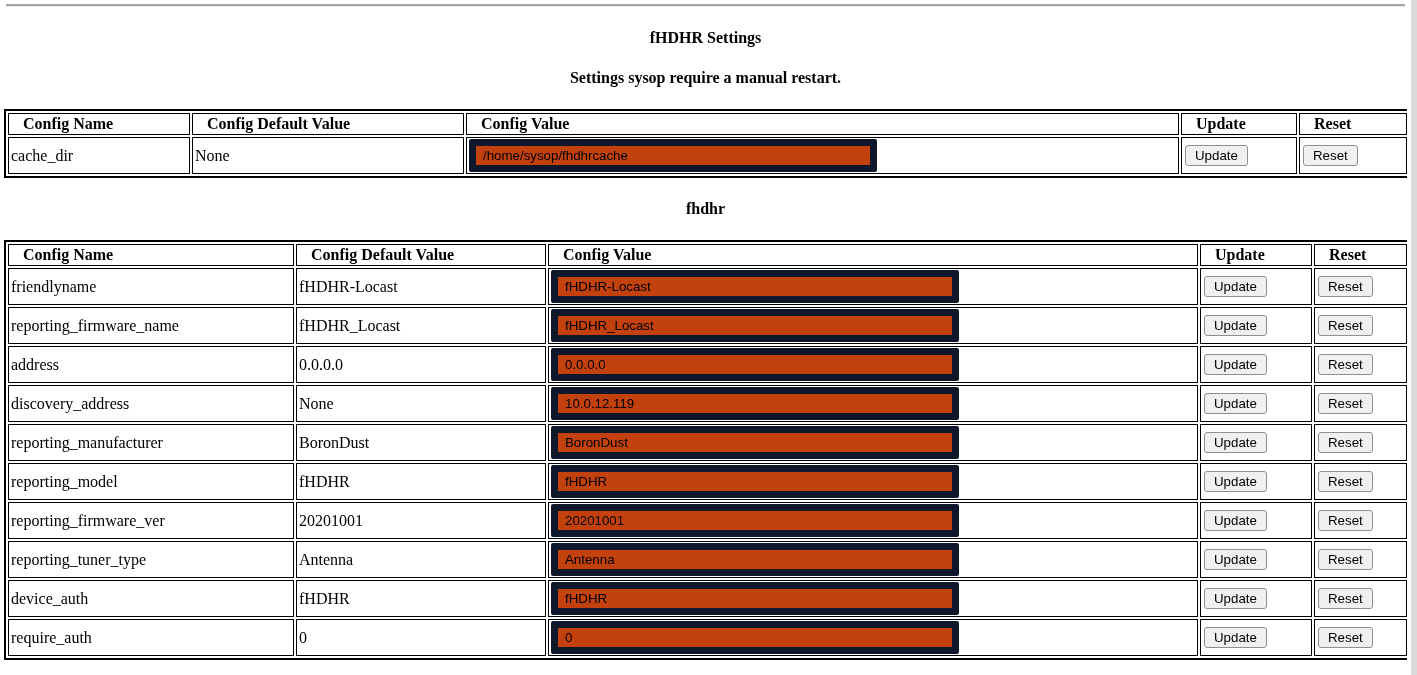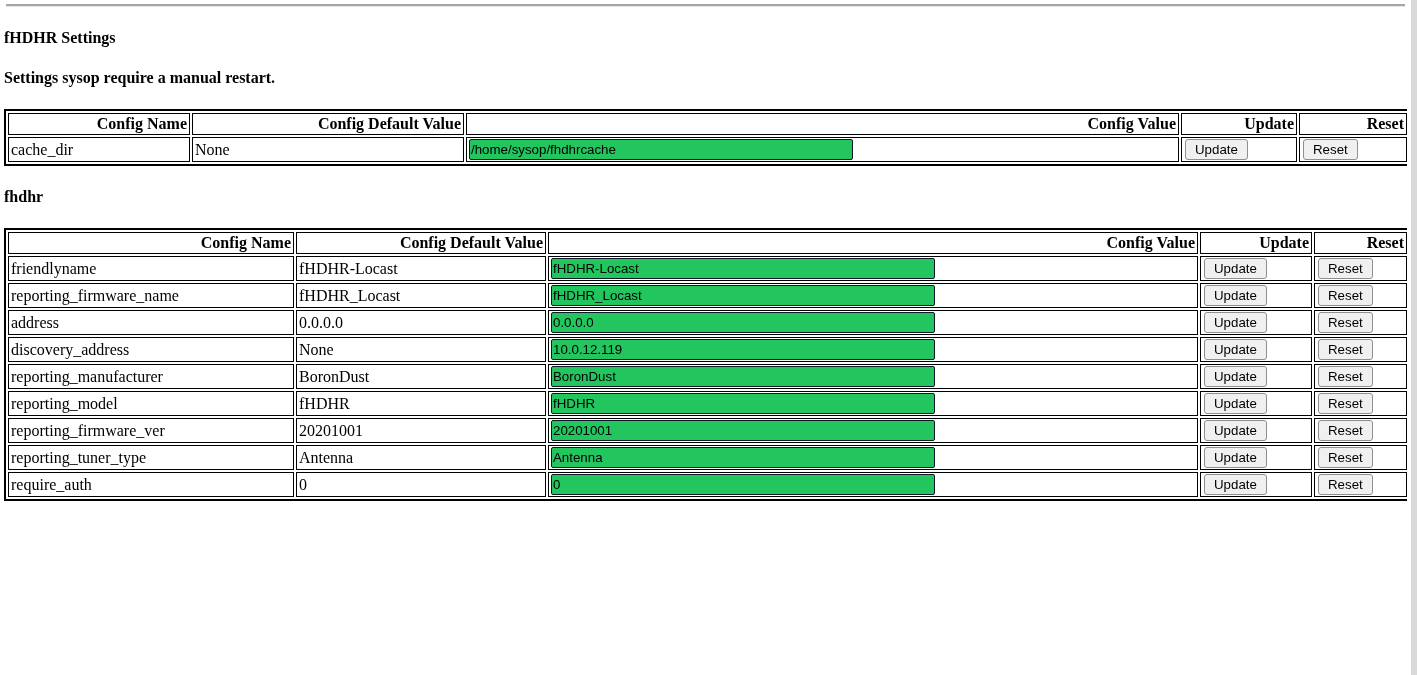--- a/index.html
+++ b/index.html
@@ -12,35 +12,36 @@
     width: 1403px;
   }
   hr.top-divider {
     border: none;
     height: 2px;
     background: #a6a6a6;
     border-bottom: 1px solid #e6e6e6;
     margin: 2px 2px 0 2px;
   }
   h4 {
+    text-align: center;
     font-size: 16px;
     font-weight: bold;
     margin: 22px 0;
   }
   table.config-table {
     width: 100%;
     border: 2px solid #000;
     border-spacing: 2px;
     border-collapse: separate;
   }
   table.config-table th {
     border: 1px solid #000;
-    padding: 1px 2px;
+    padding: 1px 14px;
     font-weight: bold;
-    text-align: right;
+    text-align: left;
     font-size: 16px;
   }
   table.config-table td {
     border: 1px solid #000;
     padding: 1px 2px;
     height: 21px;
     vertical-align: middle;
     text-align: left;
     white-space: nowrap;
     overflow: hidden;
@@ -52,24 +53,24 @@
   .section--main col.c5 { width: 108px; }
   .section--fhdhr col.c1 { width: 286px; }
   .section--fhdhr col.c2 { width: 250px; }
   .section--fhdhr col.c4 { width: 112px; }
   .section--fhdhr col.c5 { width: 93px; }
   input.value-input {
     width: 380px;
     font-family: "Liberation Sans", sans-serif;
     font-size: 13.3px;
     color: #000;
-    background: #22c55e;
-    border: 1px solid #0f172a;
+    background: #c2410c;
+    border: 7px solid #0f172a;
     border-radius: 2px;
-    padding: 2px 1px;
+    padding: 2px 7px;
     margin: 0;
     vertical-align: middle;
   }
   button.btn {
     font-family: "Liberation Sans", sans-serif;
     font-size: 13.3px;
     color: #000;
     background: #f0f0f0;
     border: 1px solid #8f8f8f;
     border-radius: 3px;
@@ -260,20 +261,33 @@
       <input type="text" class="value-input" value="Antenna" style="">
     </td>
     <td>
       <button class="btn" type="button">Update</button>
     </td>
     <td>
       <button class="btn" type="button">Reset</button>
     </td>
   </tr>
 
+  <tr>
+    <td>device_auth</td>
+    <td>fHDHR</td>
+    <td>
+      <input type="text" class="value-input" value="fHDHR" style="">
+    </td>
+    <td>
+      <button class="btn" type="button">Update</button>
+    </td>
+    <td>
+      <button class="btn" type="button">Reset</button>
+    </td>
+  </tr>
 
   <tr>
     <td>require_auth</td>
     <td>0</td>
     <td>
       <input type="text" class="value-input" value="0" style="">
     </td>
     <td>
       <button class="btn" type="button">Update</button>
     </td>

